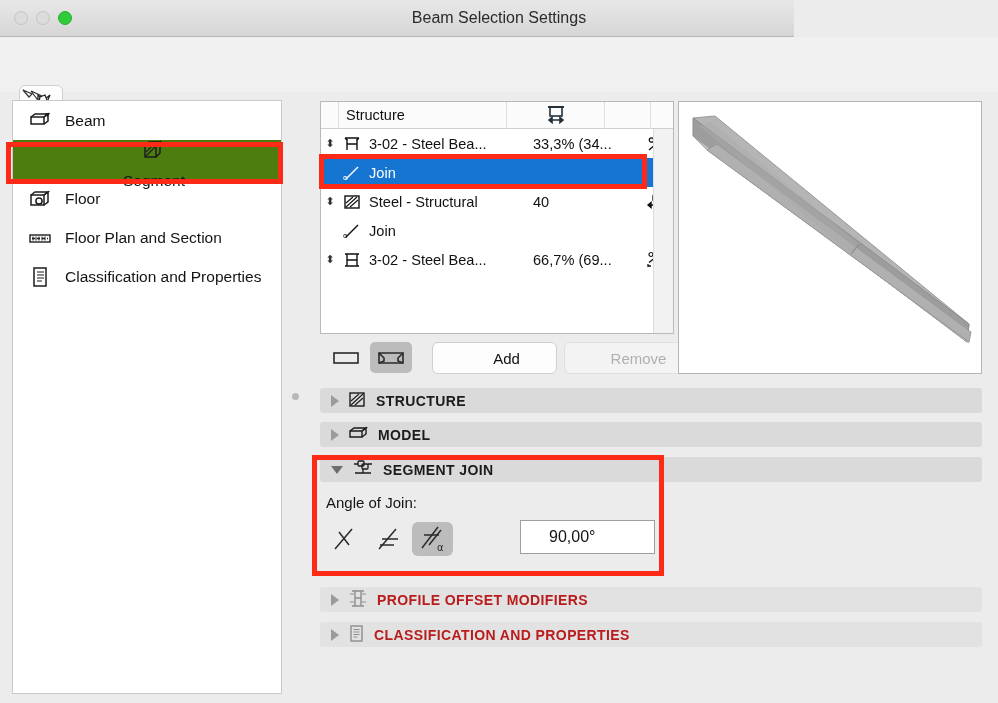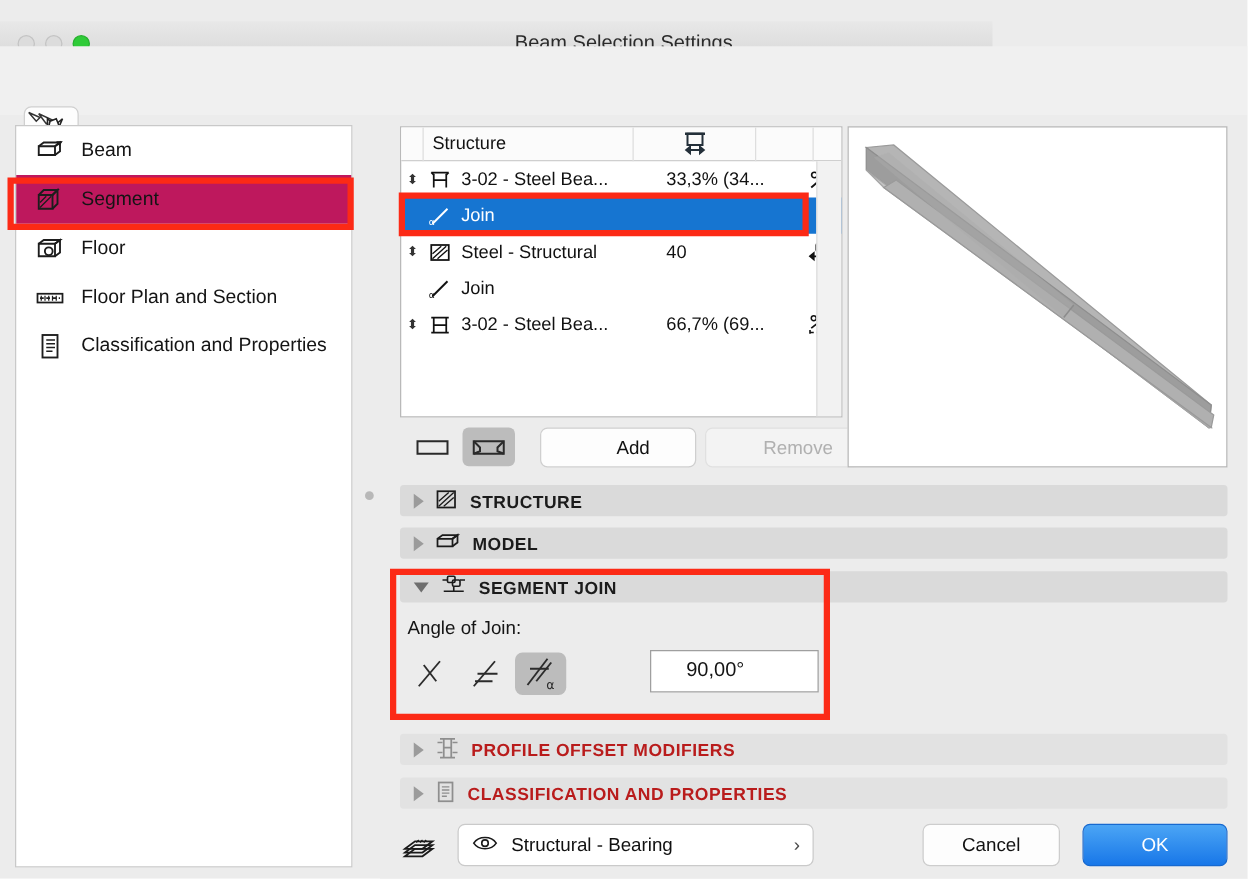--- a/index.html
+++ b/index.html
@@ -10,21 +10,21 @@
     overflow: hidden;
   }
   #app {
     position: relative;
     width: 998px; height: 703px;
     background: #ececec;
   }
 
   
   .titlebar {
-    position: absolute; left: 0; top: 17px; width: 794px; height: 37px;
+    position: absolute; left: 0; top: 0; width: 794px; height: 37px;
     background: linear-gradient(to bottom, #e8e8e8 0%, #d6d6d6 100%);
     border-bottom: 1px solid #b4b4b4;
   }
   .lights { position: absolute; left: 14px; top: 11px; display: flex; gap: 8px; }
   .light { width: 14px; height: 14px; border-radius: 50%; }
   .light.gray { background: #dcdcdc; border: 1px solid #c3c3c3; }
   .light.green { background: #2fcb38; border: 1px solid #27b02f; }
   .title {
     position: absolute; left: 0; top: 9px; width: 998px;
     text-align: center; font-size: 16px; color: #2b2b2b;
@@ -50,21 +50,21 @@
     position: absolute; left: 12px; top: 100px;
     width: 270px; height: 594px;
     background: #ffffff; border: 1px solid #c9c9c9;
   }
   .nav-list { }
   .nav-item {
     display: flex; align-items: center;
     height: 39px; padding-left: 14px; gap: 12px;
     font-size: 15.5px; color: #141414;
   }
-  .nav-item.selected { background: #be185d; }
+  .nav-item.selected { background: #4d7c0f; flex-direction: column; }
   .nav-icon { width: 26px; height: 22px; display: flex; align-items: center; justify-content: center; }
 
   .splitter-dot {
     position: absolute; left: 292px; top: 393px;
     width: 7px; height: 7px; border-radius: 50%; background: #b8b8b8;
   }
 
   .right-pane {
     position: absolute; left: 304px; top: 92px;
     width: 694px; height: 611px;
@@ -496,42 +496,20 @@
       <span class="tri right"></span>
       <span>
         <svg width="17" height="19" viewBox="0 0 17 19">
           <rect x="3" y="2" width="11" height="15" fill="none" stroke="#8e8e8e" stroke-width="1.4"></rect>
           <path d="M5.5 5.5 h6 M5.5 8 h6 M5.5 10.5 h6 M5.5 13 h4" stroke="#8e8e8e" stroke-width="1.1"></path>
         </svg>
       </span>
       <span>CLASSIFICATION AND PROPERTIES</span>
     </div>
 
-    <div class="footer">
-      <div class="layers-icon">
-        <svg width="32" height="26" viewBox="0 0 32 26">
-          <path d="M4 16 l8 -6 h14 l-8 6 z" fill="none" stroke="#1b1b1b" stroke-width="1.4"></path>
-          <path d="M4 19 l8 -6 h14 l-8 6 z" fill="none" stroke="#1b1b1b" stroke-width="1.4"></path>
-          <path d="M4 22 l8 -6 h14 l-8 6 z" fill="none" stroke="#1b1b1b" stroke-width="1.4"></path>
-          <path d="M13 11 l2 -2 M16 11 l2 -2 M19 11 l2 -2" stroke="#1b1b1b" stroke-width="1"></path>
-        </svg>
-      </div>
-      <div class="pen-combo">
-        <span>
-          <svg width="22" height="15" viewBox="0 0 22 15">
-            <path d="M2 7.5 C6 1.5, 16 1.5, 20 7.5 C16 13.5, 6 13.5, 2 7.5 Z" fill="none" stroke="#1b1b1b" stroke-width="1.3"></path>
-            <circle cx="11" cy="7.5" r="2.6" fill="none" stroke="#1b1b1b" stroke-width="1.3"></circle>
-          </svg>
-        </span>
-        <span>Structural - Bearing</span>
-        <span class="chev">›</span>
-      </div>
-      <div class="btn-cancel">Cancel</div>
-      <div class="btn-ok">OK</div>
-    </div>
 
   </div>
 
   <div class="redbox rb-segment"></div>
   <div class="redbox rb-join"></div>
   <div class="redbox rb-segjoin"></div>
 
 </div>
 
 </body></html>

